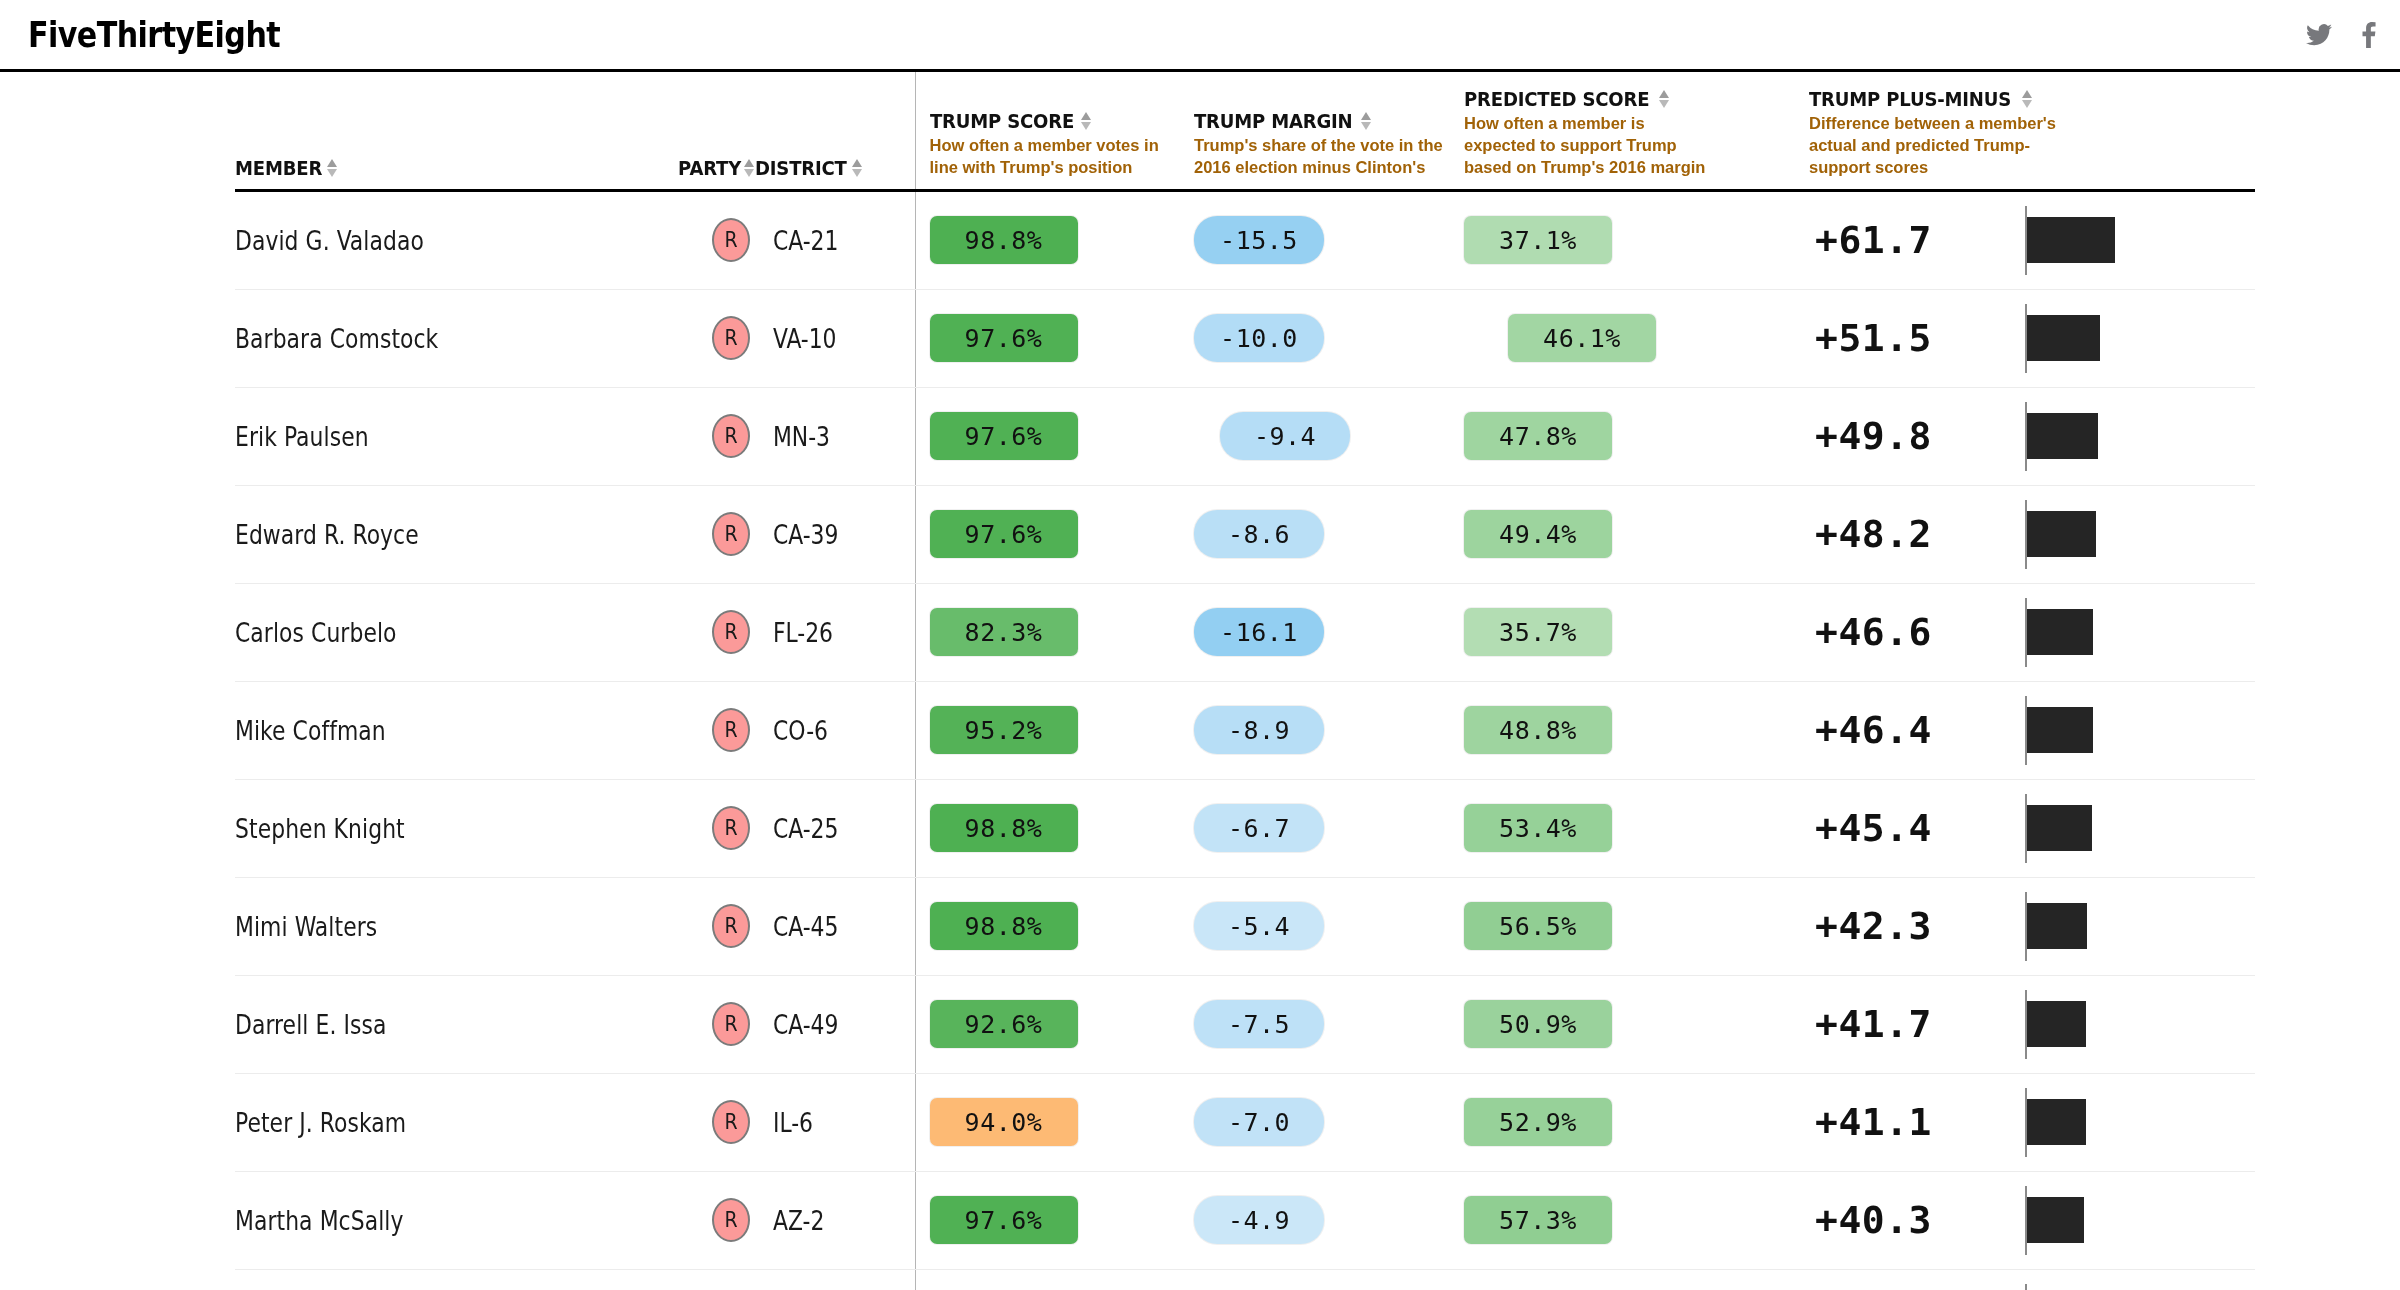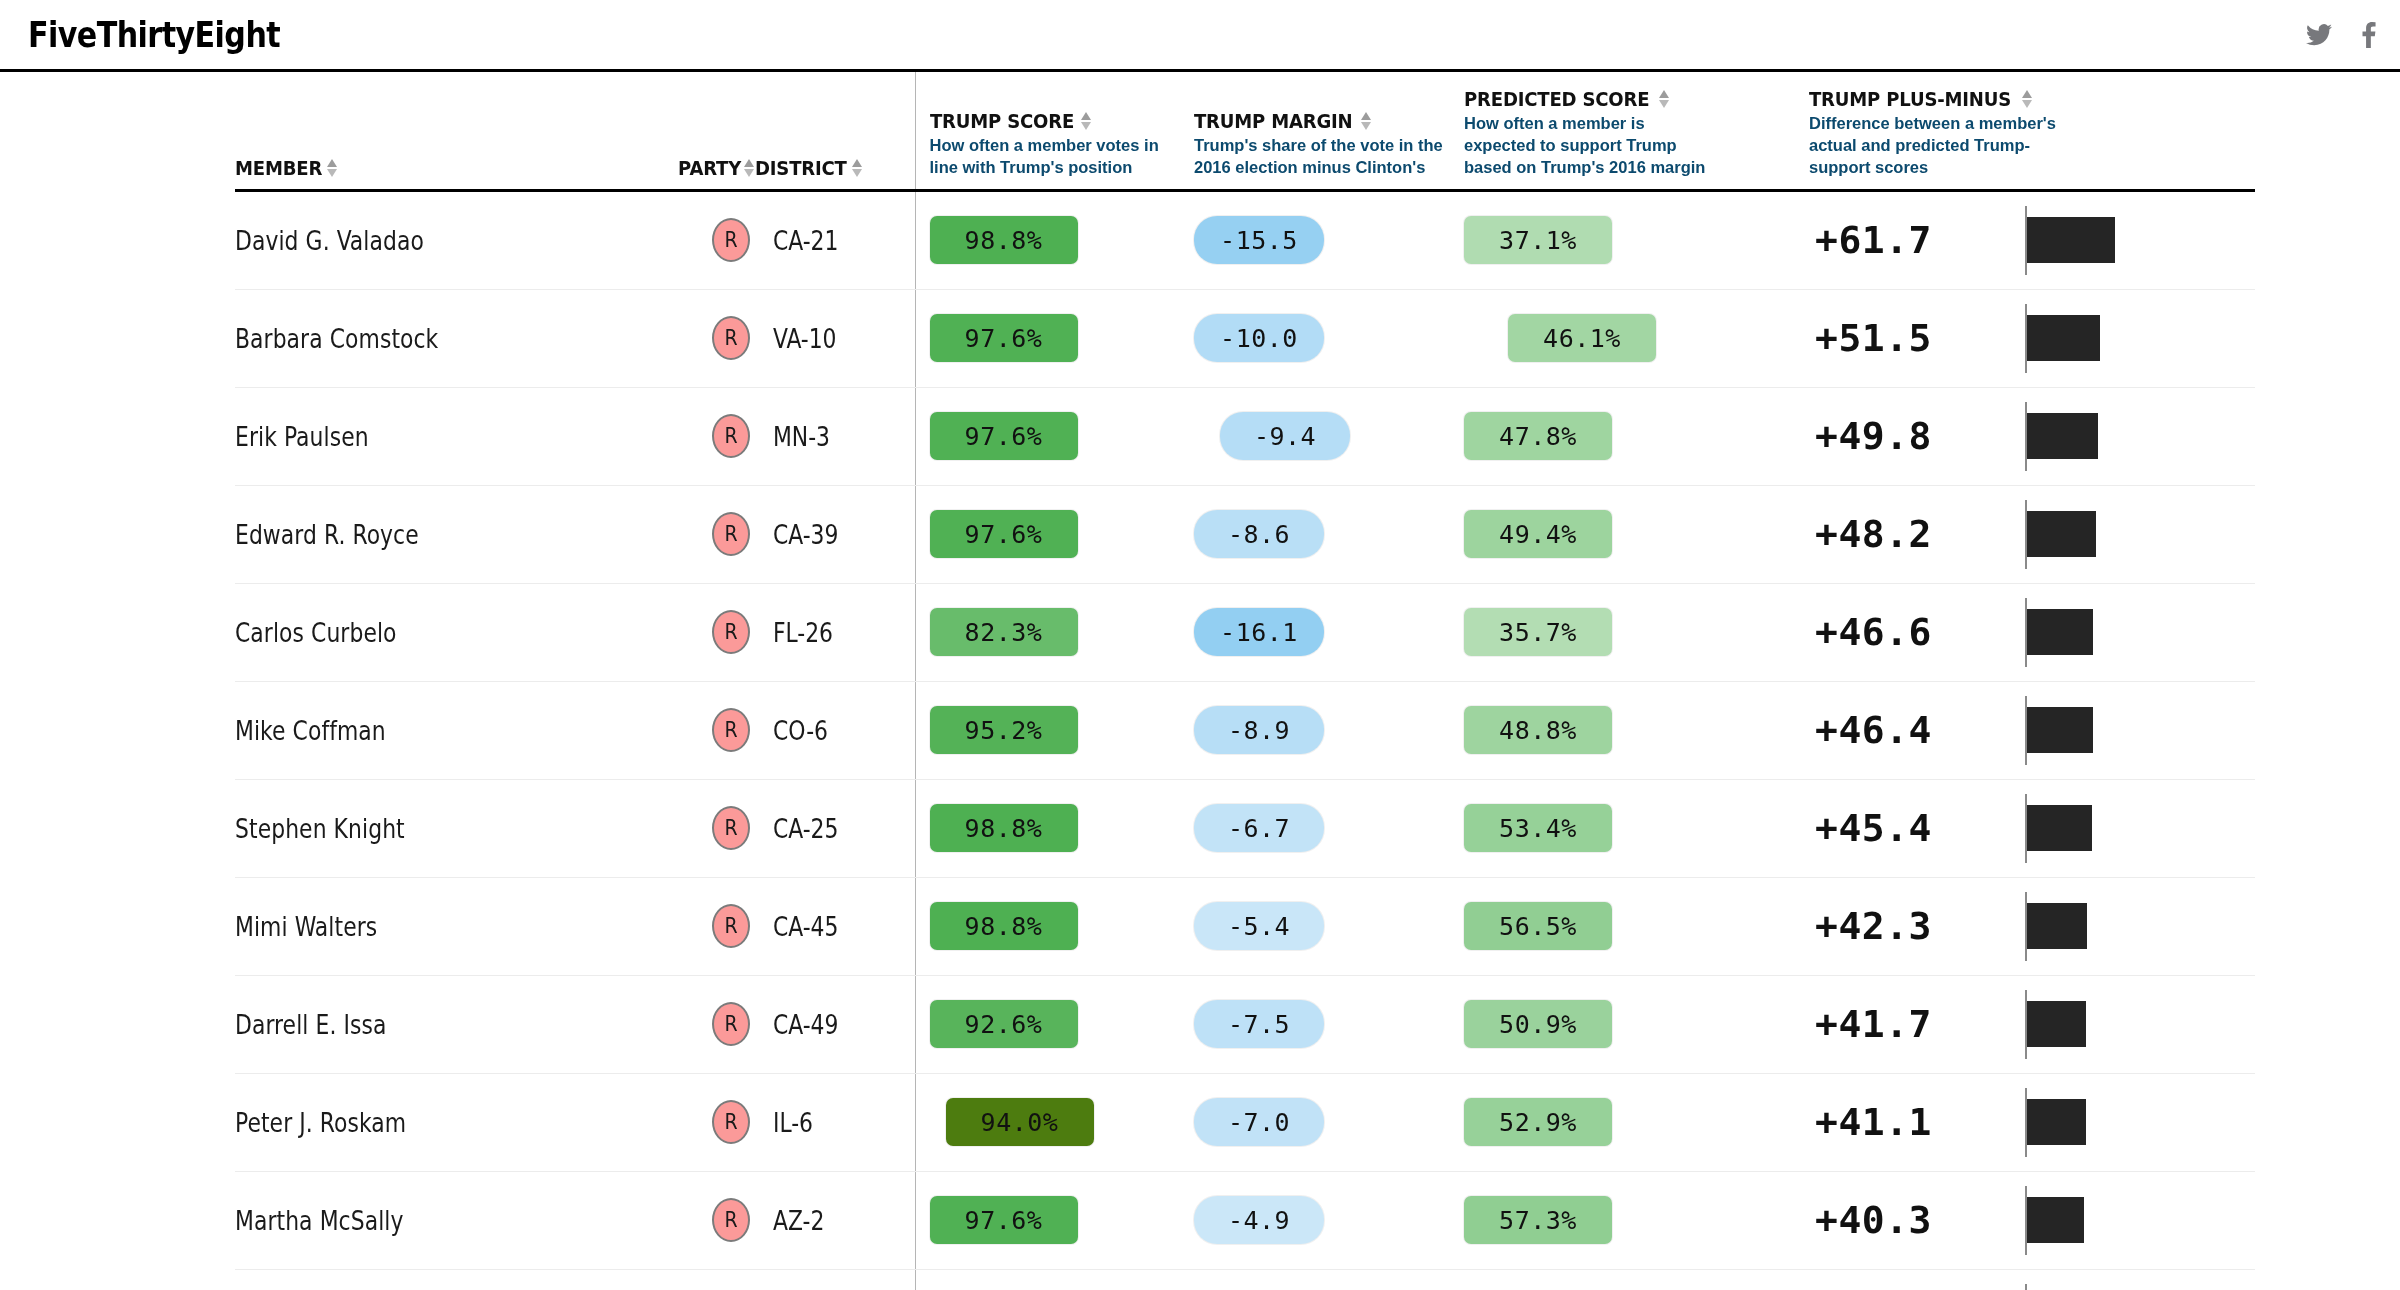--- a/index.html
+++ b/index.html
@@ -80,21 +80,21 @@
     white-space: nowrap;
     display: inline-block;
     transform: scaleX(0.95);
     transform-origin: left bottom;
   }
   .th-row { display: flex; align-items: center; }
   .th-desc {
     margin-top: 3px;
     font-size: 16.5px;
     line-height: 1.33;
-    color: #0c4a6e;
+    color: #a16207;
     font-family: "Liberation Sans", sans-serif;
     max-width: 250px;
   }
   th.h-member .th-inner,
   th.h-party  .th-inner,
   th.h-district .th-inner { padding-bottom: 0; }
   th.h-party .th-row, th.h-district .th-row { justify-content: flex-start; }
   th.h-party  { text-align: right; }
   th.h-party .th-row { justify-content: flex-end; }
   th.h-score .th-inner,
@@ -580,21 +580,21 @@
     <td>
       <span class="member-name">Peter J. Roskam</span>
     </td>
     <td class="td-party">
       <span class="party-badge party-R">R</span>
     </td>
     <td class="td-district">
       <span class="district">IL-6</span>
     </td>
     <td class="sep chip-cell">
-      <span class="chip" style="background: #4d7c0f; margin-left: 16px;">94.0%</span>
+      <span class="chip" style="background: #fdba74;">94.0%</span>
     </td>
     <td class="chip-cell">
       <span class="chip chip-margin" style="background: rgb(193, 226, 247);">-7.0</span>
     </td>
     <td class="chip-cell">
       <span class="chip" style="background: rgb(151, 209, 153);">52.9%</span>
     </td>
     <td class="pm-cell">
       <span class="pm-val">+41.1</span>
     </td>

